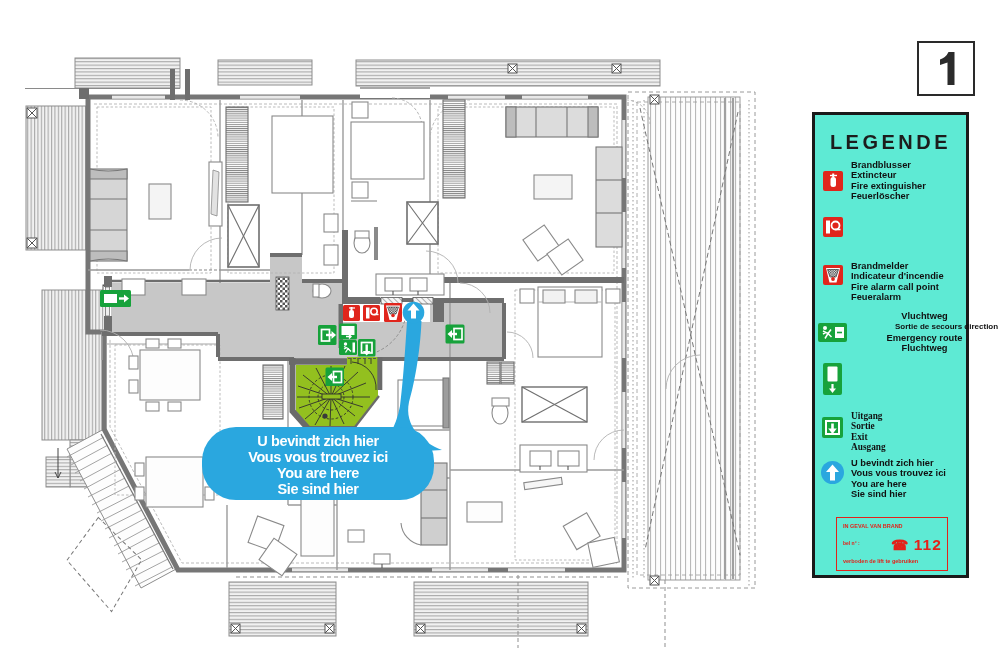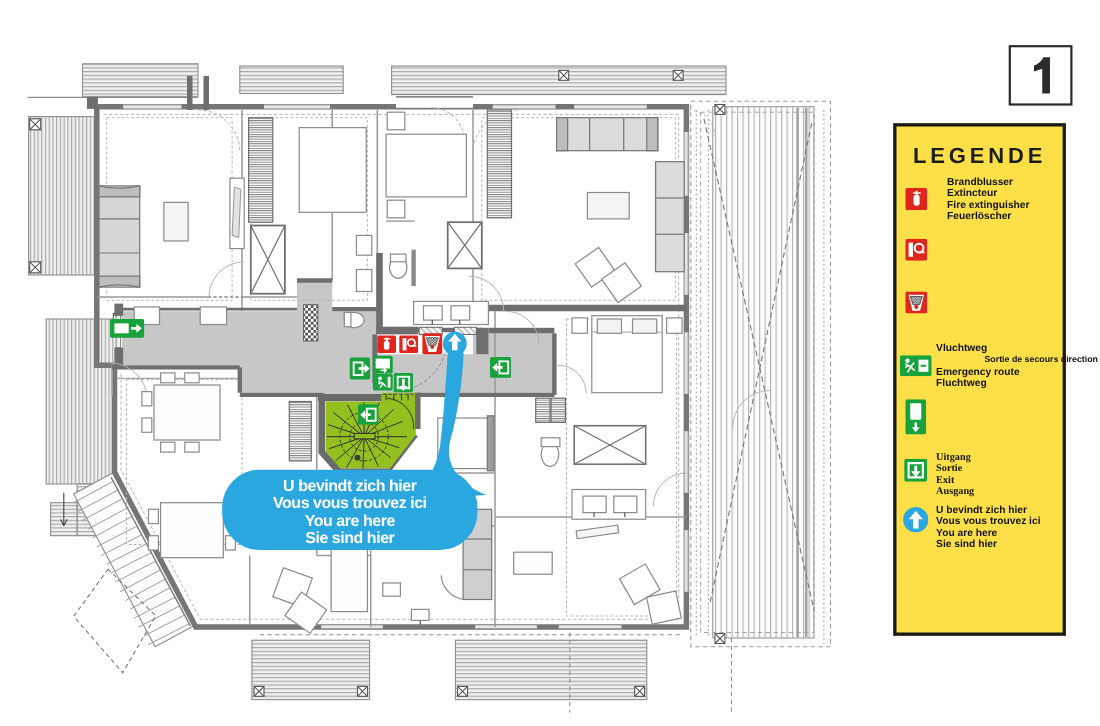--- a/index.html
+++ b/index.html
@@ -1,20 +1,20 @@
 <!DOCTYPE html>
 <html><head>
 <meta charset="utf-8">
 <style>
 html,body{margin:0;padding:0;background:#fff;width:1000px;height:660px;overflow:hidden;}
 *{box-sizing:border-box;font-family:"Liberation Sans",sans-serif;}
 #stage{position:relative;width:1000px;height:660px;background:#fff;}
 #plan{position:absolute;left:0;top:0;}
 #numbox{position:absolute;left:917px;top:41px;width:58px;height:55px;border:2px solid #2a2a2a;background:#fff;}
-#legend{position:absolute;left:812px;top:112px;width:157px;height:466px;border:3px solid #1a1a1a;background:#fde047;}
+#legend{position:absolute;left:812px;top:112px;width:157px;height:466px;border:3px solid #1a1a1a;background:#5eead4;}
 #legtitle{position:absolute;left:0;top:16px;width:100%;text-align:center;font-size:20px;font-weight:bold;letter-spacing:3.5px;color:#1c1c1c;}
 .litem{position:absolute;left:36px;color:#111;font-size:9.3px;font-weight:bold;line-height:10.4px;white-space:nowrap;}
 .licon{position:absolute;}
 .small{font-size:8px;margin-left:44px;}
 #redbox{position:absolute;left:21px;top:402px;width:112px;height:54px;border:1.5px solid #e2231a;}
 #redbox div{color:#e2231a;font-weight:bold;}
 </style>
 </head>
 <body>
 <div id="stage">
@@ -463,22 +463,23 @@
 </g>
 </g>
 </svg>
 <div id="numbox">
       <svg width="52" height="50" style="display:block;margin:0 auto;">
         <path d="M28.5,9 L34.5,9 L34.5,42 L27.5,42 L27.5,19.5 L20,22 L20,16.5 Q26,14.5 28.5,9 Z" fill="#2b2b2b"></path>
       </svg>
     </div>
 <div id="legend">
 <div id="legtitle">LEGENDE</div>
-<div class="litem" style="top:45px;margin-left:10px;">Brandblusser<br>Extincteur<br>Fire extinguisher<br>Feuerlöscher</div>
-<div class="litem" style="top:196px;">Vluchtweg<br><span class="small">Sortie de secours direction</span><br>Emergency route<br>Fluchtweg</div>
+<div class="litem" style="top:45px;">Brandblusser<br>Extincteur<br>Fire extinguisher<br>Feuerlöscher</div>
+<div class="litem" style="top:146px;">Brandmelder<br>Indicateur d'incendie<br>Fire alarm call point<br>Feueralarm</div>
+<div class="litem" style="top:196px;text-align:center;">Vluchtweg<br><span class="small">Sortie de secours direction</span><br>Emergency route<br>Fluchtweg</div>
 <div class="litem" style="top:296px;font-family:Liberation Serif, serif;">Uitgang<br>Sortie<br>Exit<br>Ausgang</div>
 <div class="litem" style="top:343px;">U bevindt zich hier<br>Vous vous trouvez ici<br>You are here<br>Sie sind hier</div>
 <svg class="licon" style="left:8px;top:56px;" width="20" height="20">
         <rect width="20" height="20" rx="2" fill="#e0251c"></rect>
         <rect x="7.5" y="6" width="5.5" height="10" rx="2.5" fill="#fff"></rect>
         <rect x="9.2" y="2.5" width="2" height="3.5" fill="#fff"></rect>
         <line x1="7" y1="4.5" x2="14" y2="4.5" stroke="#fff" stroke-width="1.4"></line>
       </svg>
 <svg class="licon" style="left:8px;top:102px;" width="20" height="20">
         <rect width="20" height="20" rx="2" fill="#e0251c"></rect>
@@ -515,14 +516,20 @@
 <svg class="licon" style="left:7px;top:302px;" width="21" height="21">
         <rect width="21" height="21" rx="2" fill="#17a23b"></rect>
         <rect x="4" y="4" width="13" height="13" fill="none" stroke="#fff" stroke-width="2"></rect>
         <line x1="10.5" y1="6.5" x2="10.5" y2="12.5" stroke="#fff" stroke-width="2.6"></line>
         <path d="M6.2,11.5 l4.3,5.5 l4.3,-5.5 Z" fill="#fff"></path>
       </svg>
 <svg class="licon" style="left:6px;top:346px;" width="23" height="23">
         <circle cx="11.5" cy="11.5" r="11.5" fill="#2aa7df"></circle>
         <path d="M11.5,3.5 l-6.5,7.5 h4 v8.5 h5 v-8.5 h4 Z" fill="#fff"></path>
       </svg>
+<div id="redbox">
+<div style="position:absolute;left:6px;top:5px;font-size:5.5px;">IN GEVAL VAN BRAND</div>
+<div style="position:absolute;left:6px;top:22px;font-size:5px;">bel n° :</div>
+<div style="position:absolute;left:54px;top:20px;font-size:14px;line-height:14px;">☎<span style="font-size:15.5px;letter-spacing:1px;"> 112</span></div>
+<div style="position:absolute;left:6px;top:40px;font-size:5.5px;">verboden de lift te gebruiken</div>
 </div>
 </div>
+</div>
 
 </body></html>

